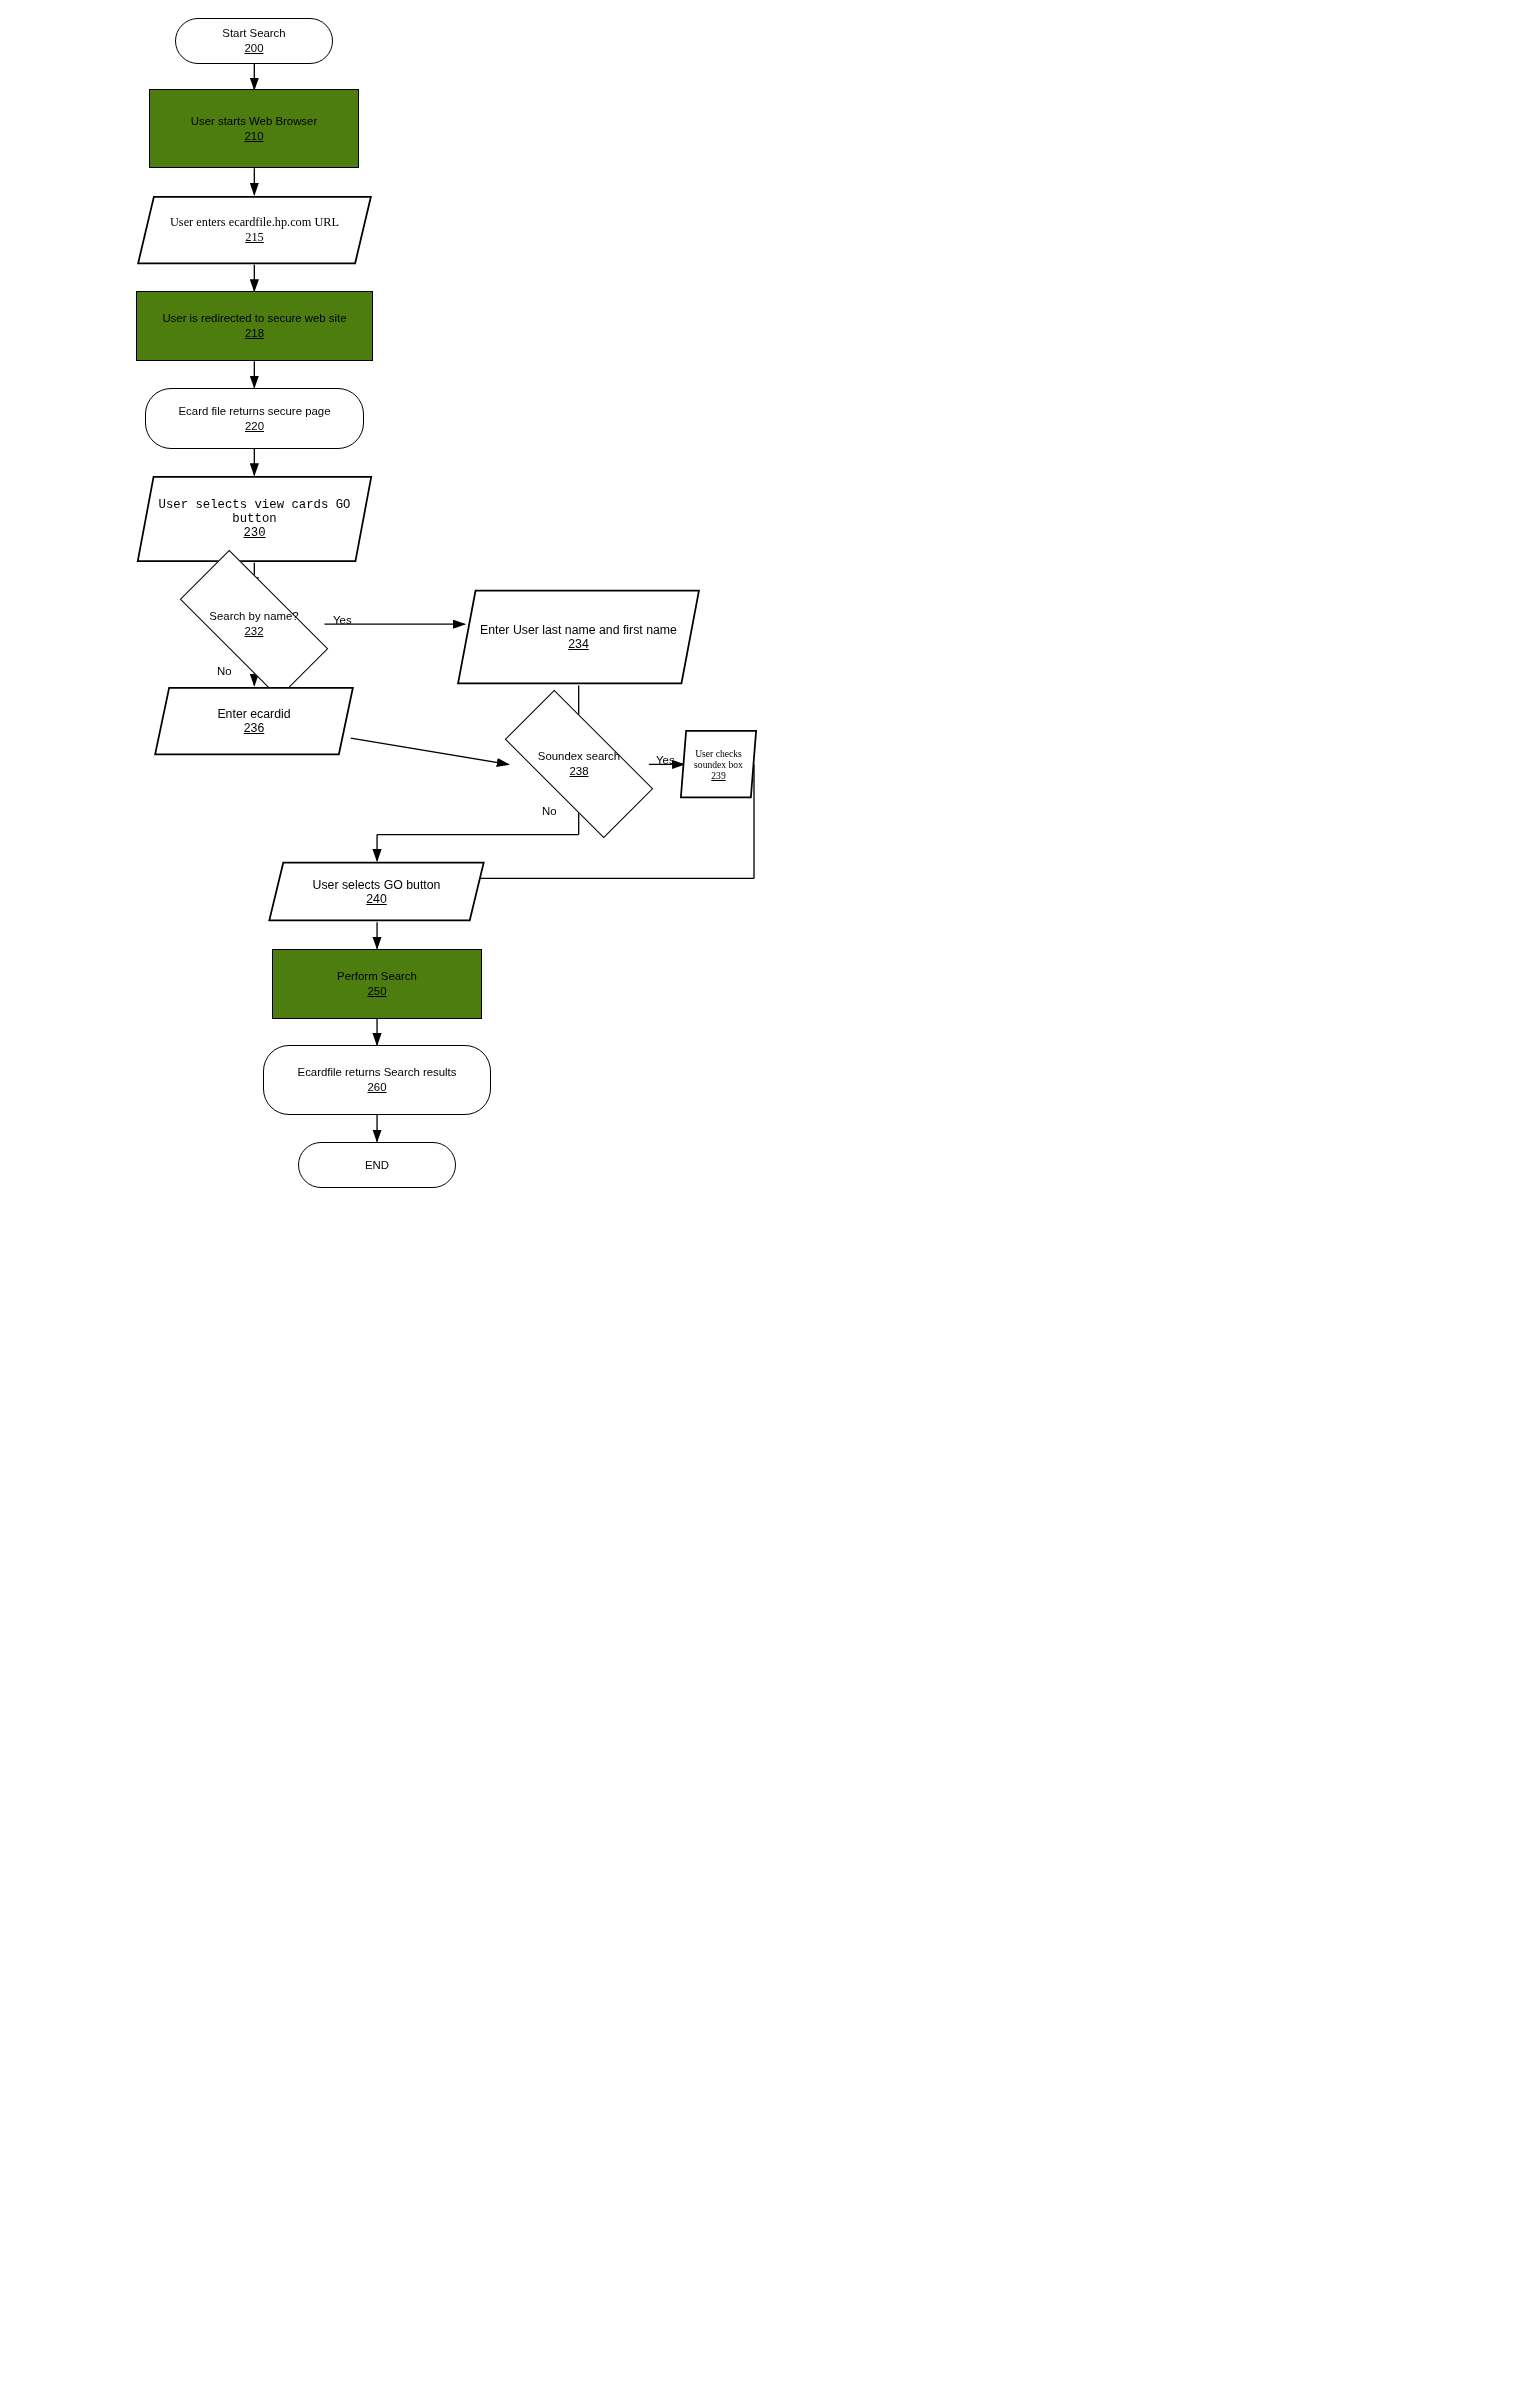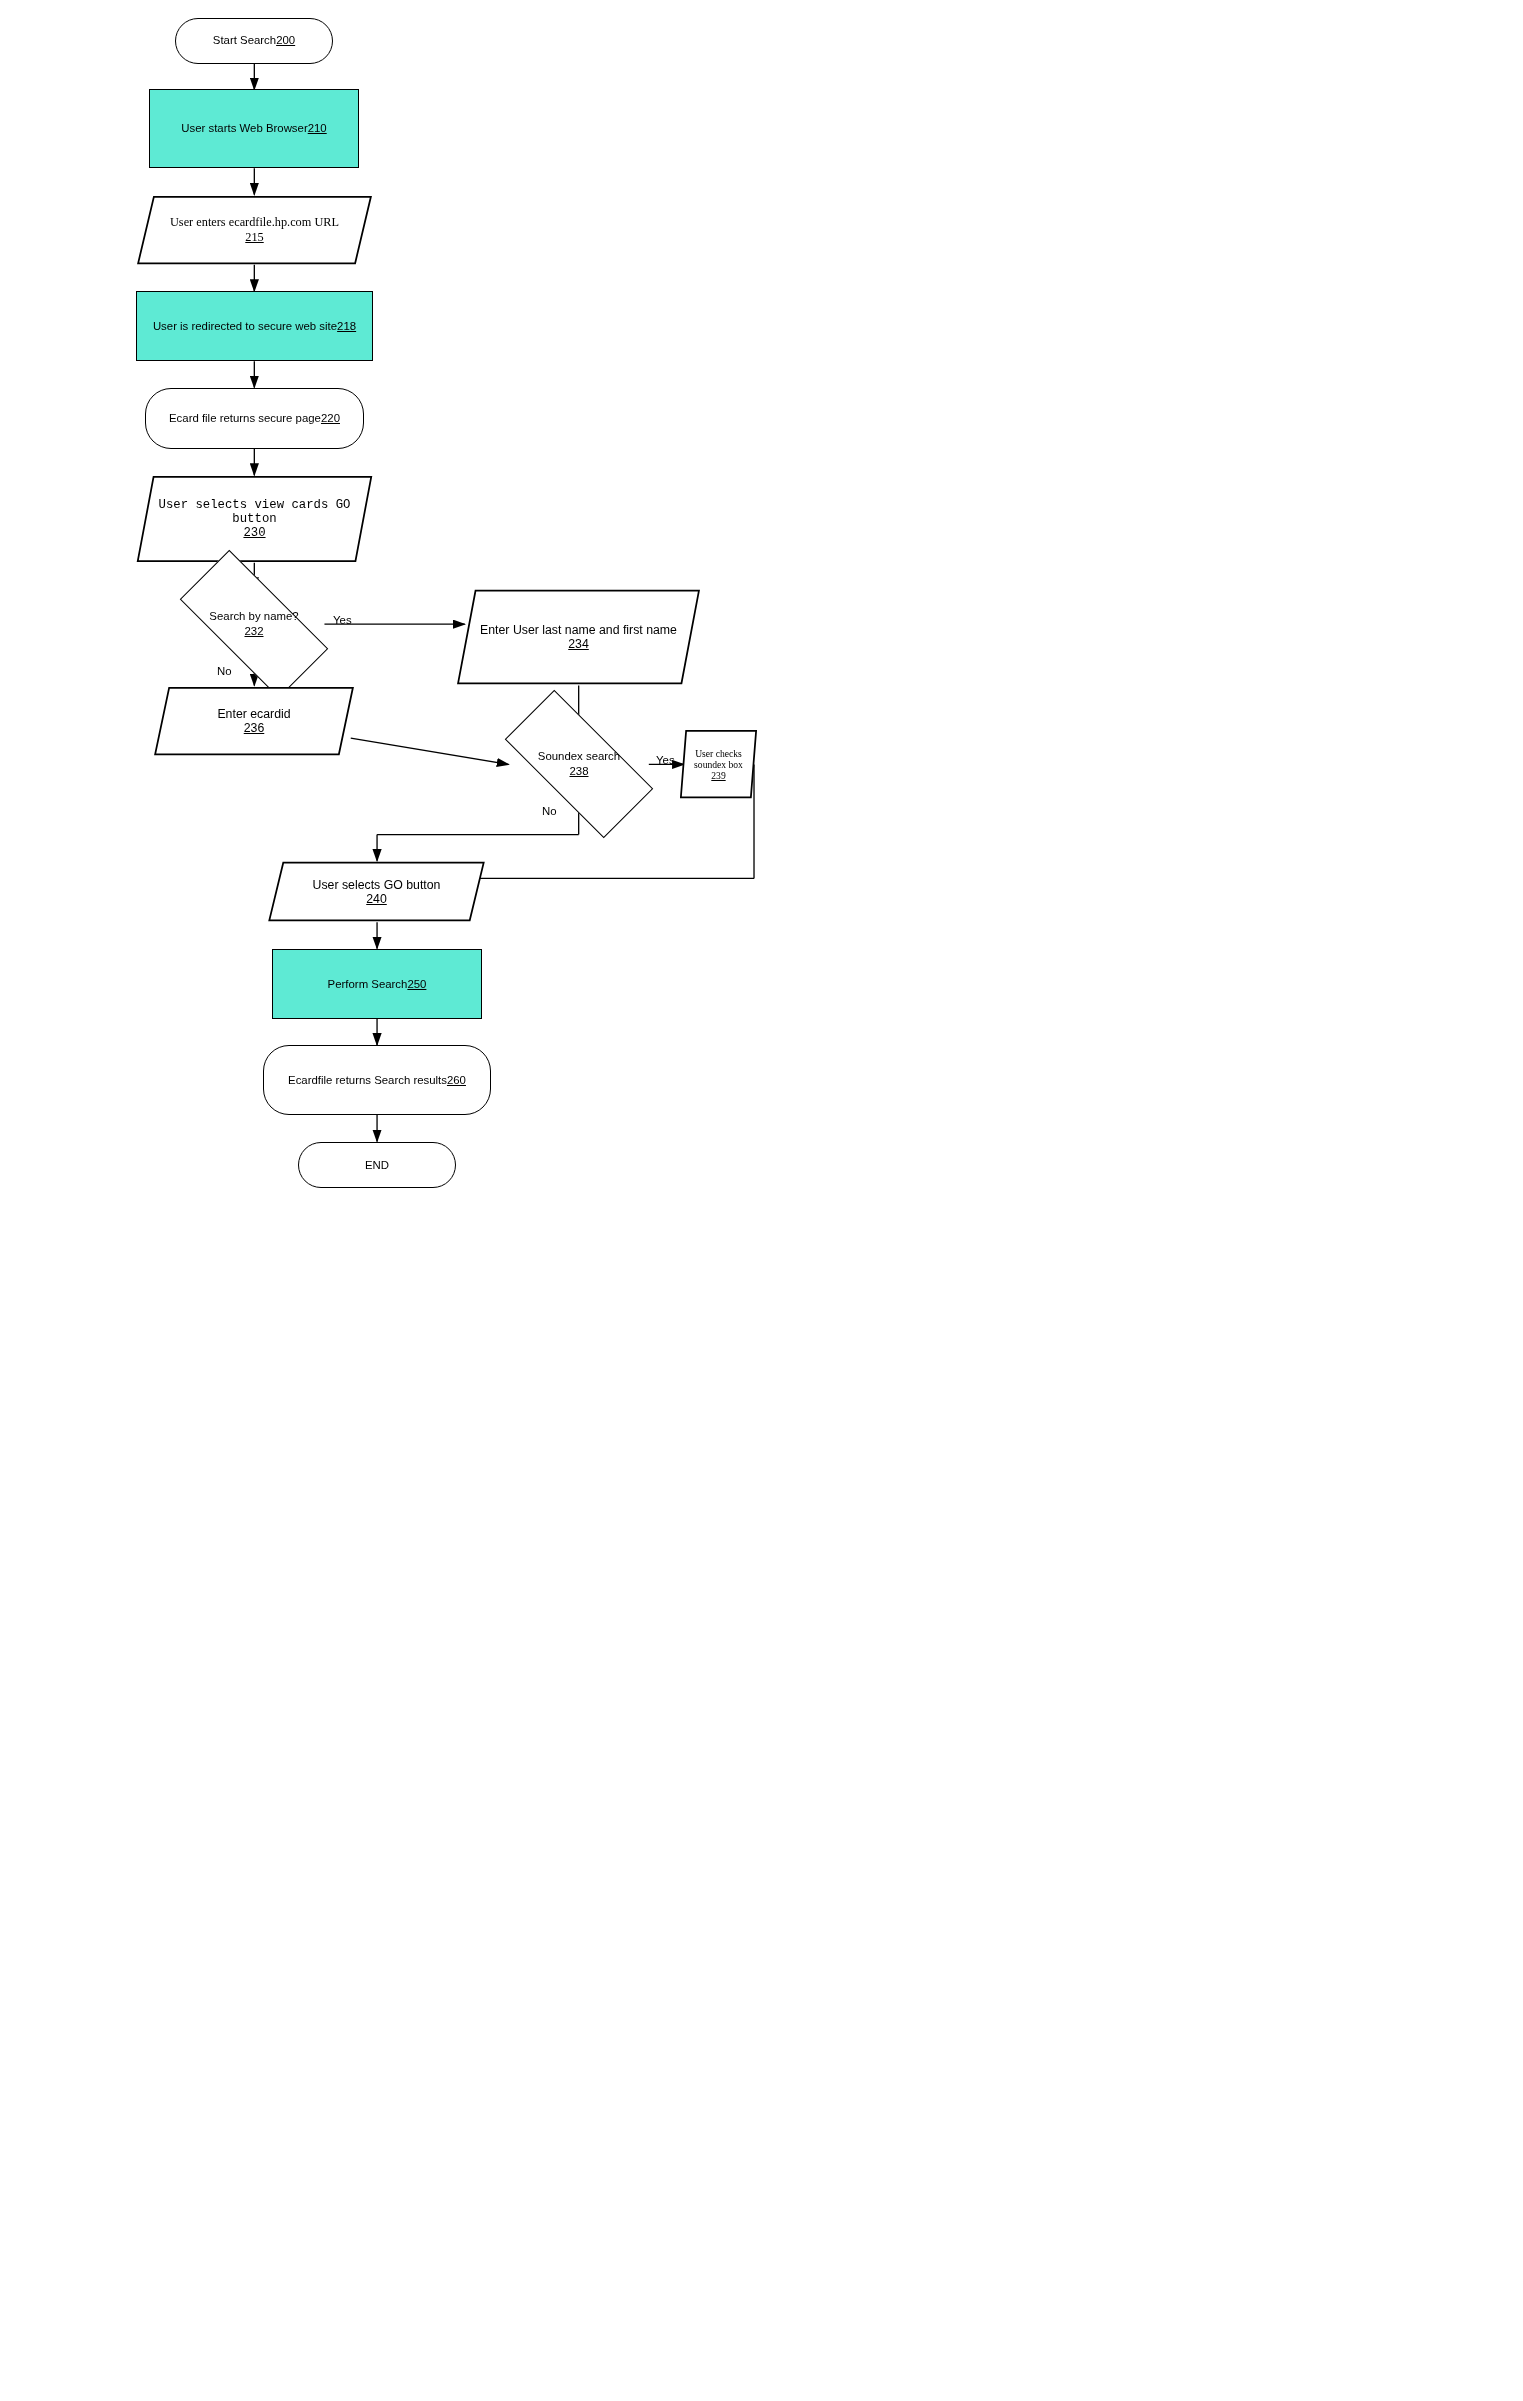--- a/index.html
+++ b/index.html
@@ -14,34 +14,34 @@
     .diagram {
       position: relative;
       width: 762px;
       height: 1201px;
       background: #fff;
     }
     
     .shape {
       position: absolute;
       display: flex;
-      flex-direction: row;
+      flex-direction: column;
       align-items: center;
       justify-content: center;
       text-align: center;
       font-size: 11.4px;
       line-height: 1.3;
     }
     .rounded-rect {
       border: 1.8px solid #000;
       border-radius: 26px;
     }
     .rect {
       border: 1.8px solid #000;
-      background: #5eead4;
+      background: #4d7c0f;
     }
     .diamond {
       position: absolute;
       display: flex;
       align-items: center;
       justify-content: center;
     }
     .diamond-inner {
       width: 100%;
       height: 100%;

